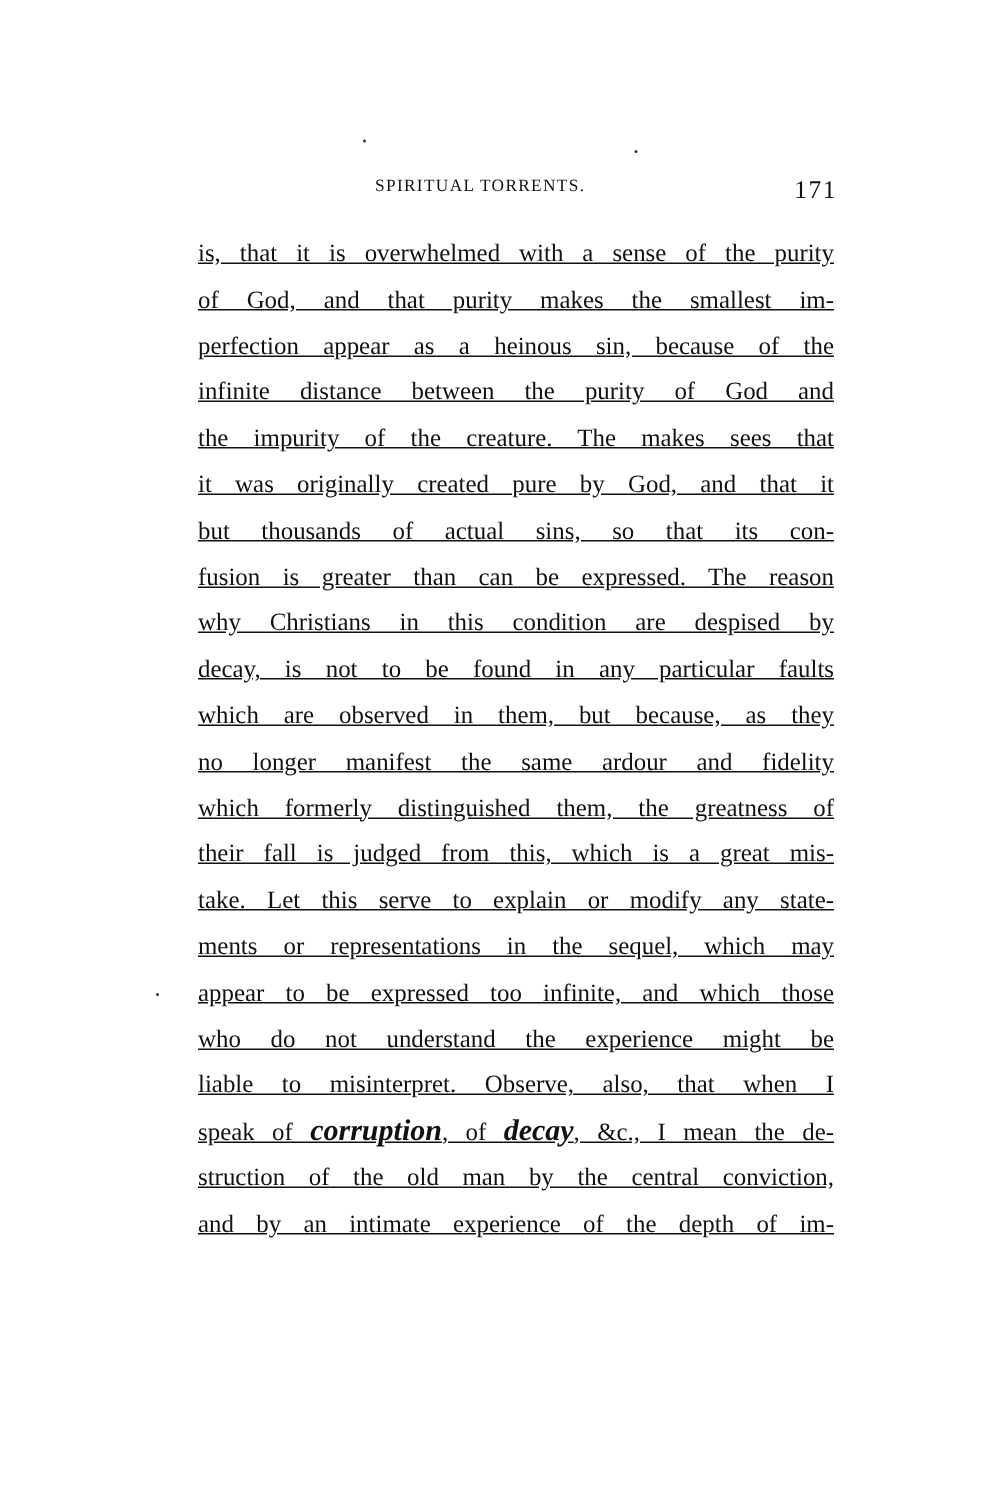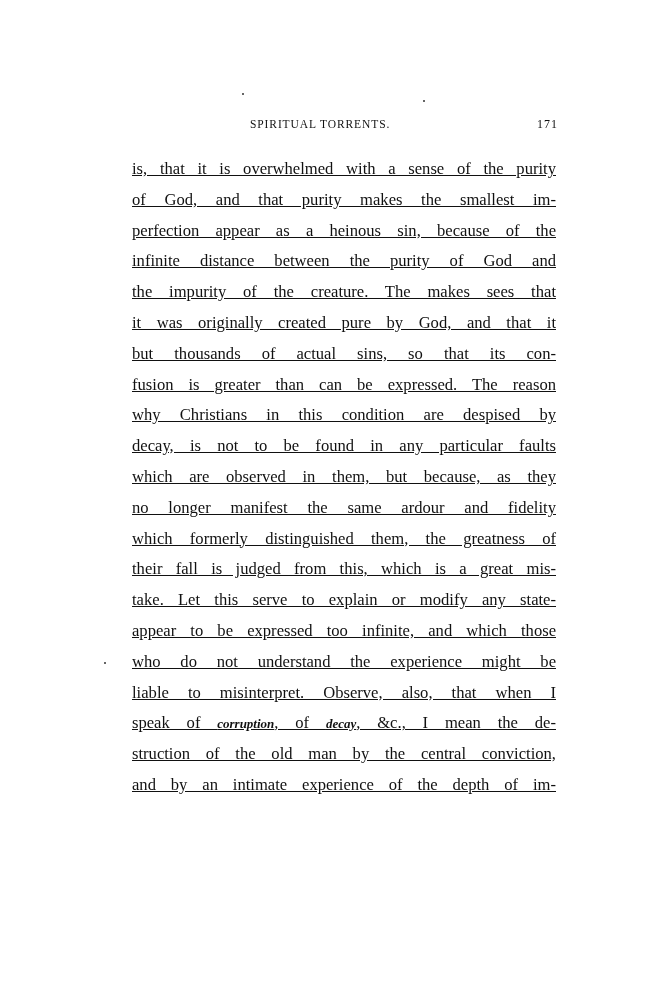--- a/index.html
+++ b/index.html
@@ -35,21 +35,21 @@
       top: 0;
       font-variant: small-caps;
       text-transform: uppercase;
       font-size: 11.5px;
       letter-spacing: 0.9px;
     }
     .running-head .folio {
       position: absolute;
       right: 0;
       top: -1px;
-      font-size: 12px;
+      font-size: 17px;
       letter-spacing: 1px;
     }
     .body-text {
       position: absolute;
       left: 116px;
       top: 154px;
       width: 424px;
       text-decoration: underline;
     }
     .line {
@@ -57,21 +57,21 @@
       height: 30.8px;
       line-height: 30.8px;
       font-size: 16.6px;
       white-space: nowrap;
       text-align: justify;
       text-align-last: justify;
     }
     .line em {
       font-style: italic;
       font-weight: bold;
-      font-size: 13px;
+      font-size: 20px;
     }
     .speck {
       position: absolute;
       width: 2px;
       height: 2px;
       background: #333;
       border-radius: 1px;
     }
   </style>
 </head>
@@ -97,20 +97,21 @@
     <span class="line">it was originally created pure by God, and that it</span>
     <span class="line">but thousands of actual sins, so that its con-</span>
     <span class="line">fusion is greater than can be expressed. The reason</span>
     <span class="line">why Christians in this condition are despised by</span>
     <span class="line">decay, is not to be found in any particular faults</span>
     <span class="line">which are observed in them, but because, as they</span>
     <span class="line">no longer manifest the same ardour and fidelity</span>
     <span class="line">which formerly distinguished them, the greatness of</span>
     <span class="line">their fall is judged from this, which is a great mis-</span>
     <span class="line">take. Let this serve to explain or modify any state-</span>
+    <span class="line">ments or representations in the sequel, which may</span>
     <span class="line">appear to be expressed too infinite, and which those</span>
     <span class="line">who do not understand the experience might be</span>
     <span class="line">liable to misinterpret. Observe, also, that when I</span>
     <span class="line"><span>speak of </span><em>corruption</em><span>, of </span><em>decay</em><span>, &amp;c., I mean the de-</span></span>
     <span class="line">struction of the old man by the central conviction,</span>
     <span class="line">and by an intimate experience of the depth of im-</span>
   </div>
 
 </div>
 

